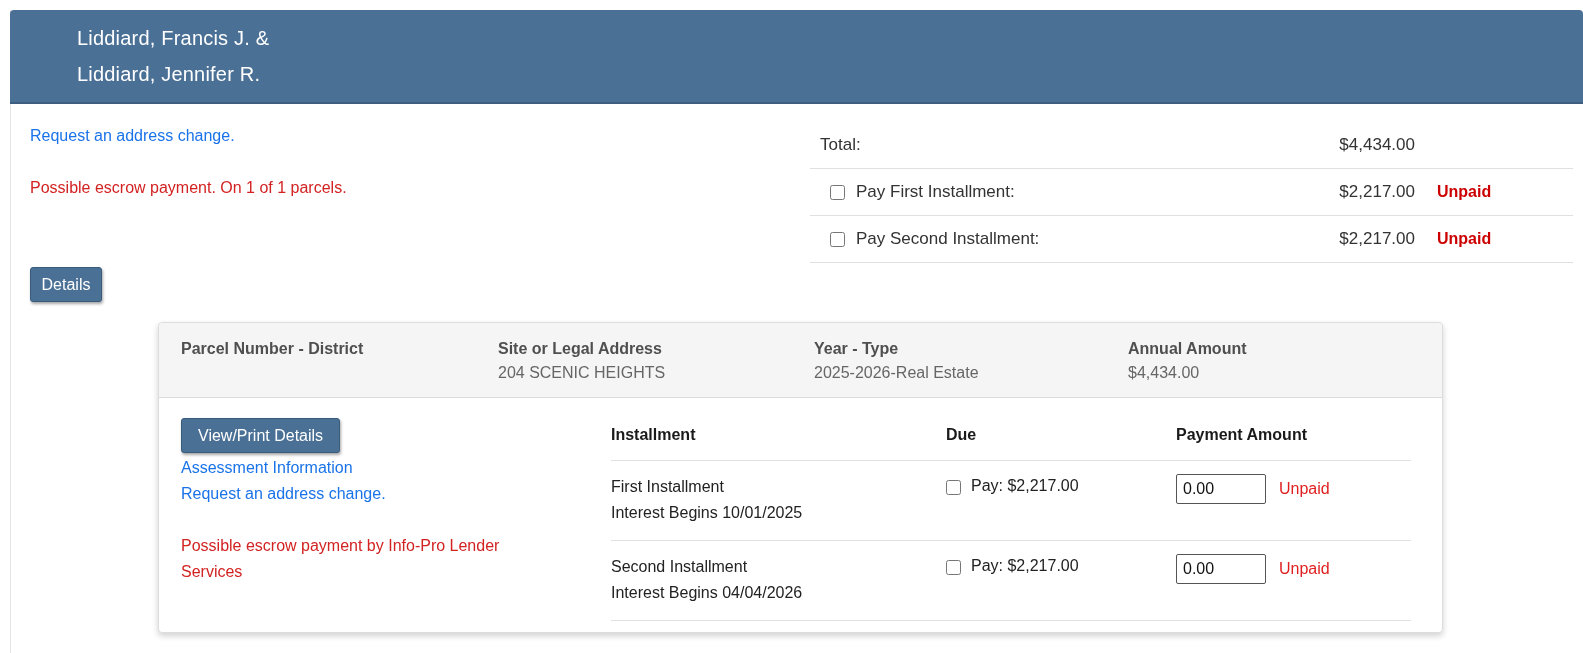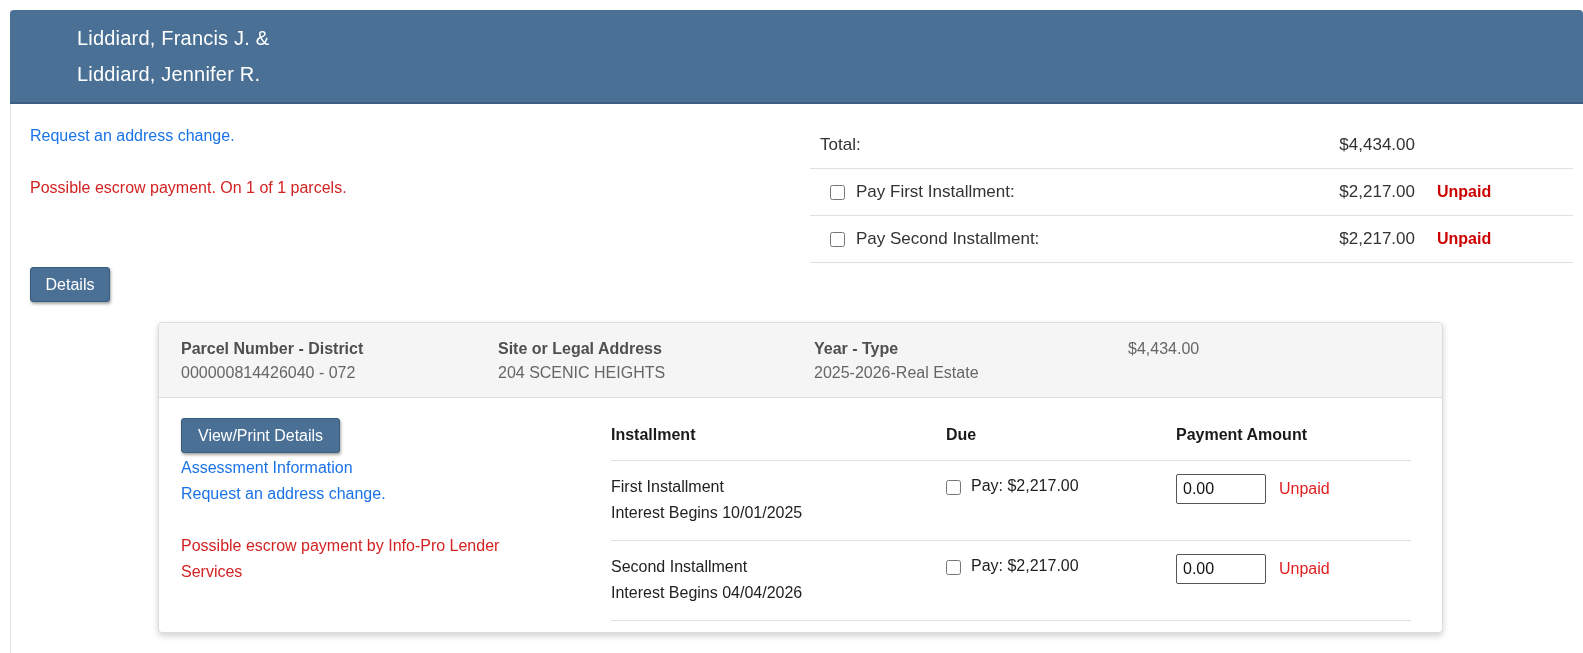--- a/index.html
+++ b/index.html
@@ -36,21 +36,21 @@
   .summary-row .amount-cell{text-align:right;}
   .summary-row .status-cell{padding-left:22px; color:var(--unpaid-bold); font-weight:bold; font-size:16px;}
   input[type=checkbox]{width:15px; height:15px; accent-color:#fff; cursor:pointer;}
 
   
   .btn{
     background:var(--btn-bg); border:1px solid var(--btn-border); color:#fff;
     font-family:inherit; font-size:16px; font-weight:500; border-radius:3px;
     box-shadow:1px 2px 3px rgba(0,0,0,.35); cursor:pointer;
   }
-  .details-btn{position:absolute; left:30px; top:267px; width:80px; height:35px;}
+  .details-btn{position:absolute; left:30px; top:267px; width:72px; height:35px;}
 
   
   .panel{
     position:absolute; left:158px; top:322px; width:1285px; height:311px;
     background:#fff; border:1px solid var(--panel-border); border-radius:4px;
     box-shadow:0 3px 6px rgba(0,0,0,.18);
   }
   .panel-header{
     height:75px; background:var(--panel-head-bg); border-bottom:1px solid var(--panel-border);
     border-radius:4px 4px 0 0; display:grid; grid-template-columns:317px 316px 314px 1fr;
@@ -117,31 +117,31 @@
       <div class="status-cell">Unpaid</div>
     </div>
   </div>
 
   <button class="btn details-btn">Details</button>
 
   <div class="panel">
     <div class="panel-header">
       <div>
         <div class="ph-label">Parcel Number - District</div>
-        <div class="ph-value">000000814426040 - 072</div>
       </div>
       <div>
         <div class="ph-label">Site or Legal Address</div>
         <div class="ph-value">204 SCENIC HEIGHTS</div>
       </div>
       <div>
         <div class="ph-label">Year - Type</div>
         <div class="ph-value">2025-2026-Real Estate</div>
       </div>
       <div>
+        <div class="ph-label">Annual Amount</div>
         <div class="ph-value">$4,434.00</div>
       </div>
     </div>
 
     <div class="panel-body">
       <button class="btn view-print-btn">View/Print Details</button>
       <a class="body-link link-assessment" href="#">Assessment Information</a>
       <a class="body-link link-address" href="#">Request an address change.</a>
       <div class="body-escrow">Possible escrow payment by Info-Pro Lender Services</div>
 

